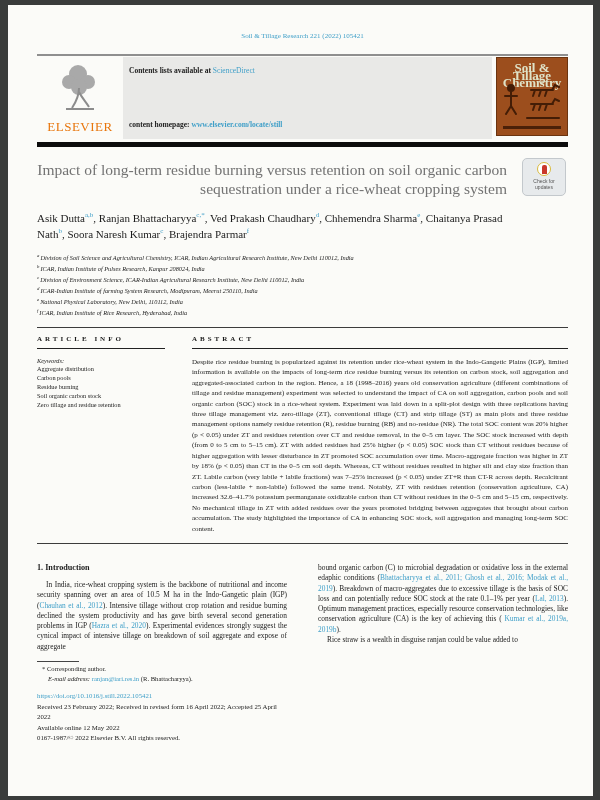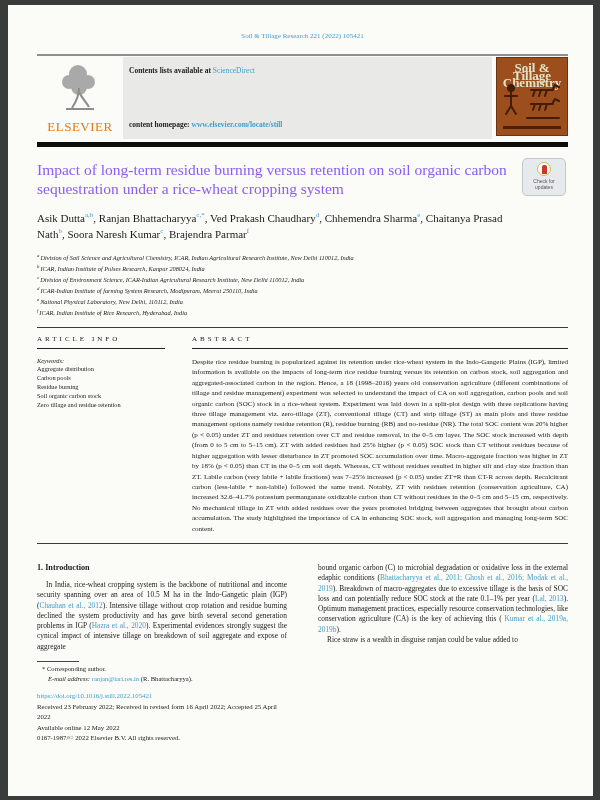--- a/index.html
+++ b/index.html
@@ -25,39 +25,39 @@
   .mast-title { font-size:16px; font-weight:bold; color:#1a1a1a; letter-spacing:0.2px; }
   .homepage-line { font-size:7.5px; font-weight:bold; color:#222; }
   .cover-box { width:76px; display:flex; align-items:flex-start; justify-content:flex-end; }
   .cover { width:72px; height:79px; background:#9c4e1d; position:relative; overflow:hidden; border:1px solid #6b3410; }
   .cover-title { text-align:center; margin-top:6px; font-size:13px; line-height:7.5px; color:#dfe3c8; font-weight:bold; }
   .cover svg { position:absolute; left:0; top:22px; }
   .cover-strip { position:absolute; bottom:6px; left:6px; right:6px; height:3px; background:#4a2008; }
   .thick-rule { margin-top:3px; height:5px; background:#0c0c0c; }
 
   .title-wrap { position:relative; margin-top:13px; }
-  .article-title { font-size:15.5px; line-height:19px; color:#8b5cf6; width:470px; }
+  .article-title { font-size:15.5px; line-height:19px; color:#737373; width:470px;text-align:right; }
   .badge { position:absolute; right:2px; top:-2px; width:44px; height:38px; background:#e7eaec; border:1px solid #c3c8cc; border-radius:5px; text-align:center; padding-top:3px; cursor:pointer; }
   .badge-circle { width:14px; height:14px; border-radius:50%; background:#fff; border:1px solid #d8b93c; margin:0 auto; position:relative; }
   .badge-drop { position:absolute; left:4px; top:2px; width:5px; height:9px; background:#c9372a; border-radius:2px 2px 0 0; }
   .badge-text { font-family:"Liberation Sans","DejaVu Sans",sans-serif; font-size:5px; line-height:6px; color:#555; margin-top:2px; }
 
   .authors { margin-top:10px; font-size:11px; line-height:14px; width:480px; }
   .authors sup { font-size:7px; color:#3f9fc8; }
 
   .affils { margin-top:11px; font-size:6.3px; line-height:8.8px; font-style:italic; color:#222; }
   .affils sup { font-size:4.8px; margin-right:1px; }
 
   .thin-rule { height:1px; background:#3c3c3c; }
   .rule-306 { margin-top:9px; }
 
   .info-abs { display:flex; margin-top:7px; gap:27px; }
   .info-col { width:128px; flex:none; }
   .abs-col { flex:1; }
-  .block-head { font-size:7px; font-weight:normal; letter-spacing:3px; color:#1a1a1a; }
+  .block-head { font-size:7px; font-weight:bold; letter-spacing:3px; color:#1a1a1a; }
   .block-head-rule { margin-top:5px; height:1.4px; background:#222; }
   .kw-label { margin-top:8px; font-size:6.3px; font-style:italic; }
   .kw-item { font-size:6.3px; line-height:9px; }
   .abstract-text { margin-top:8px; font-size:7px; line-height:10.4px; text-align:justify; color:#1b1b1b; }
 
   .rule-mid { margin-top:9px; }
 
   .section-head { margin-top:19px; font-size:8.2px; font-weight:bold; }
   .body-cols { display:flex; gap:31px; margin-top:0; }
   .body-col { flex:1; }

